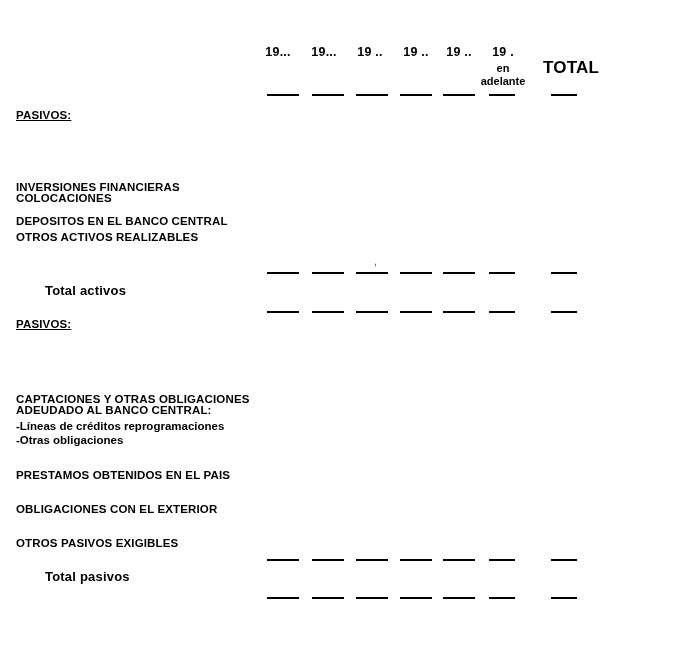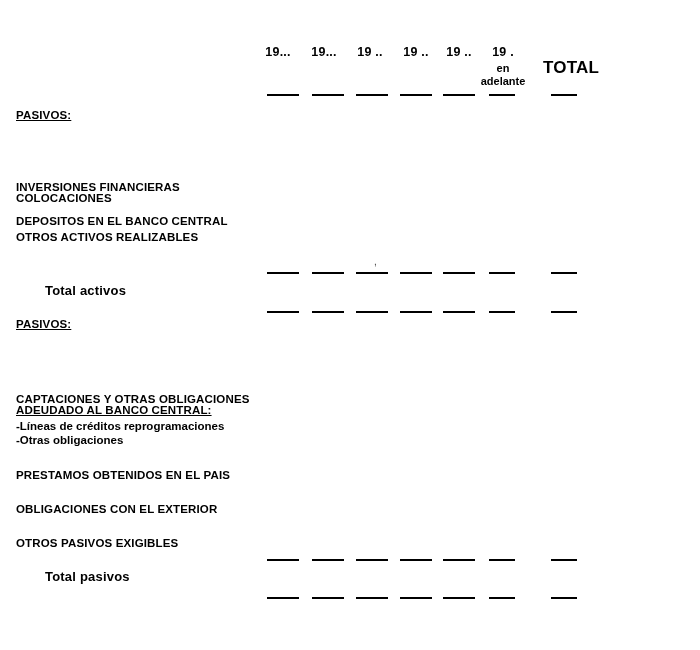--- a/index.html
+++ b/index.html
@@ -157,21 +157,21 @@
     <div class="rule" style="left:145px; width:32px;"></div>
     <div class="rule" style="left:188px; width:32px;"></div>
     <div class="rule" style="left:234px; width:26px;"></div>
     <div class="rule" style="left:296px; width:26px;"></div>
   </div>
 
   <div class="label underline" style="top:318px;">PASIVOS:</div>
 
   <div class="label" style="top:369px;margin-top:24px;">CAPTACIONES Y OTRAS OBLIGACIONES</div>
 
-  <div class="label" style="top:404px;text-decoration:underline;">ADEUDADO AL BANCO CENTRAL:</div>
+  <div class="label" style="top:404px;">ADEUDADO AL BANCO CENTRAL:</div>
   <div class="sublines" style="top:419px;">
     <div>-Líneas de créditos reprogramaciones</div>
     <div>-Otras obligaciones</div>
   </div>
 
   <div class="label" style="top:469px;">PRESTAMOS OBTENIDOS EN EL PAIS</div>
   <div class="label" style="top:503px;text-align:right;">OBLIGACIONES CON EL EXTERIOR</div>
   <div class="label" style="top:537px;">OTROS PASIVOS EXIGIBLES</div>
 
   <div class="rule-row" style="top:559px;">

